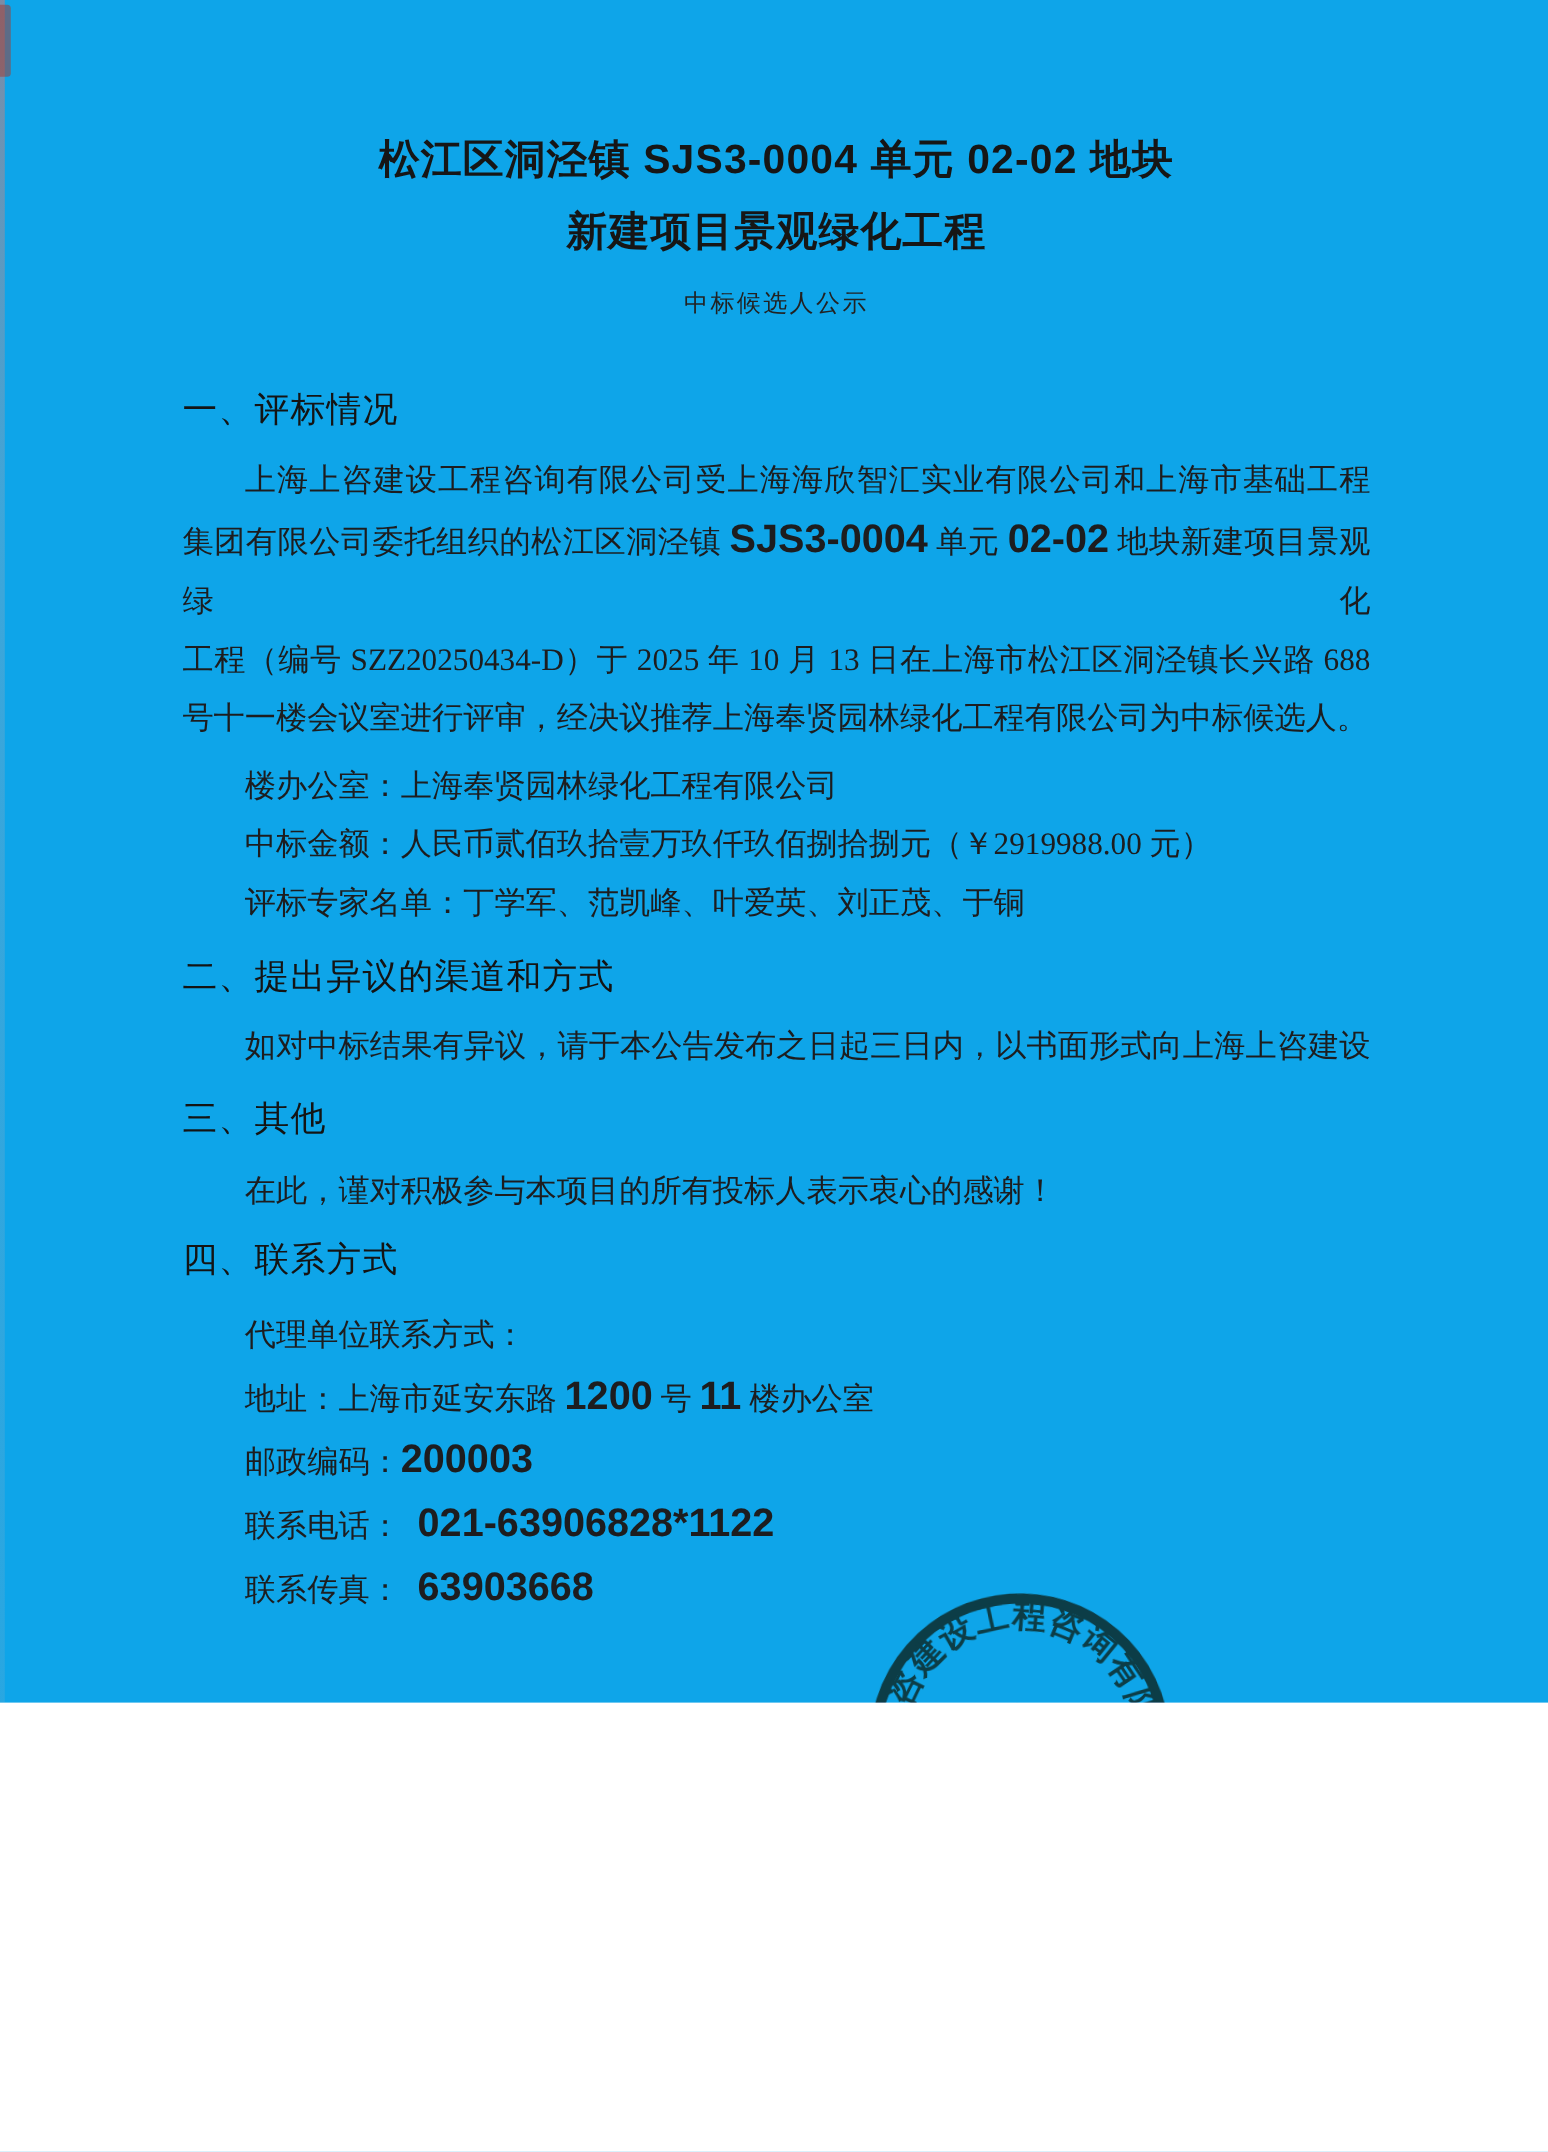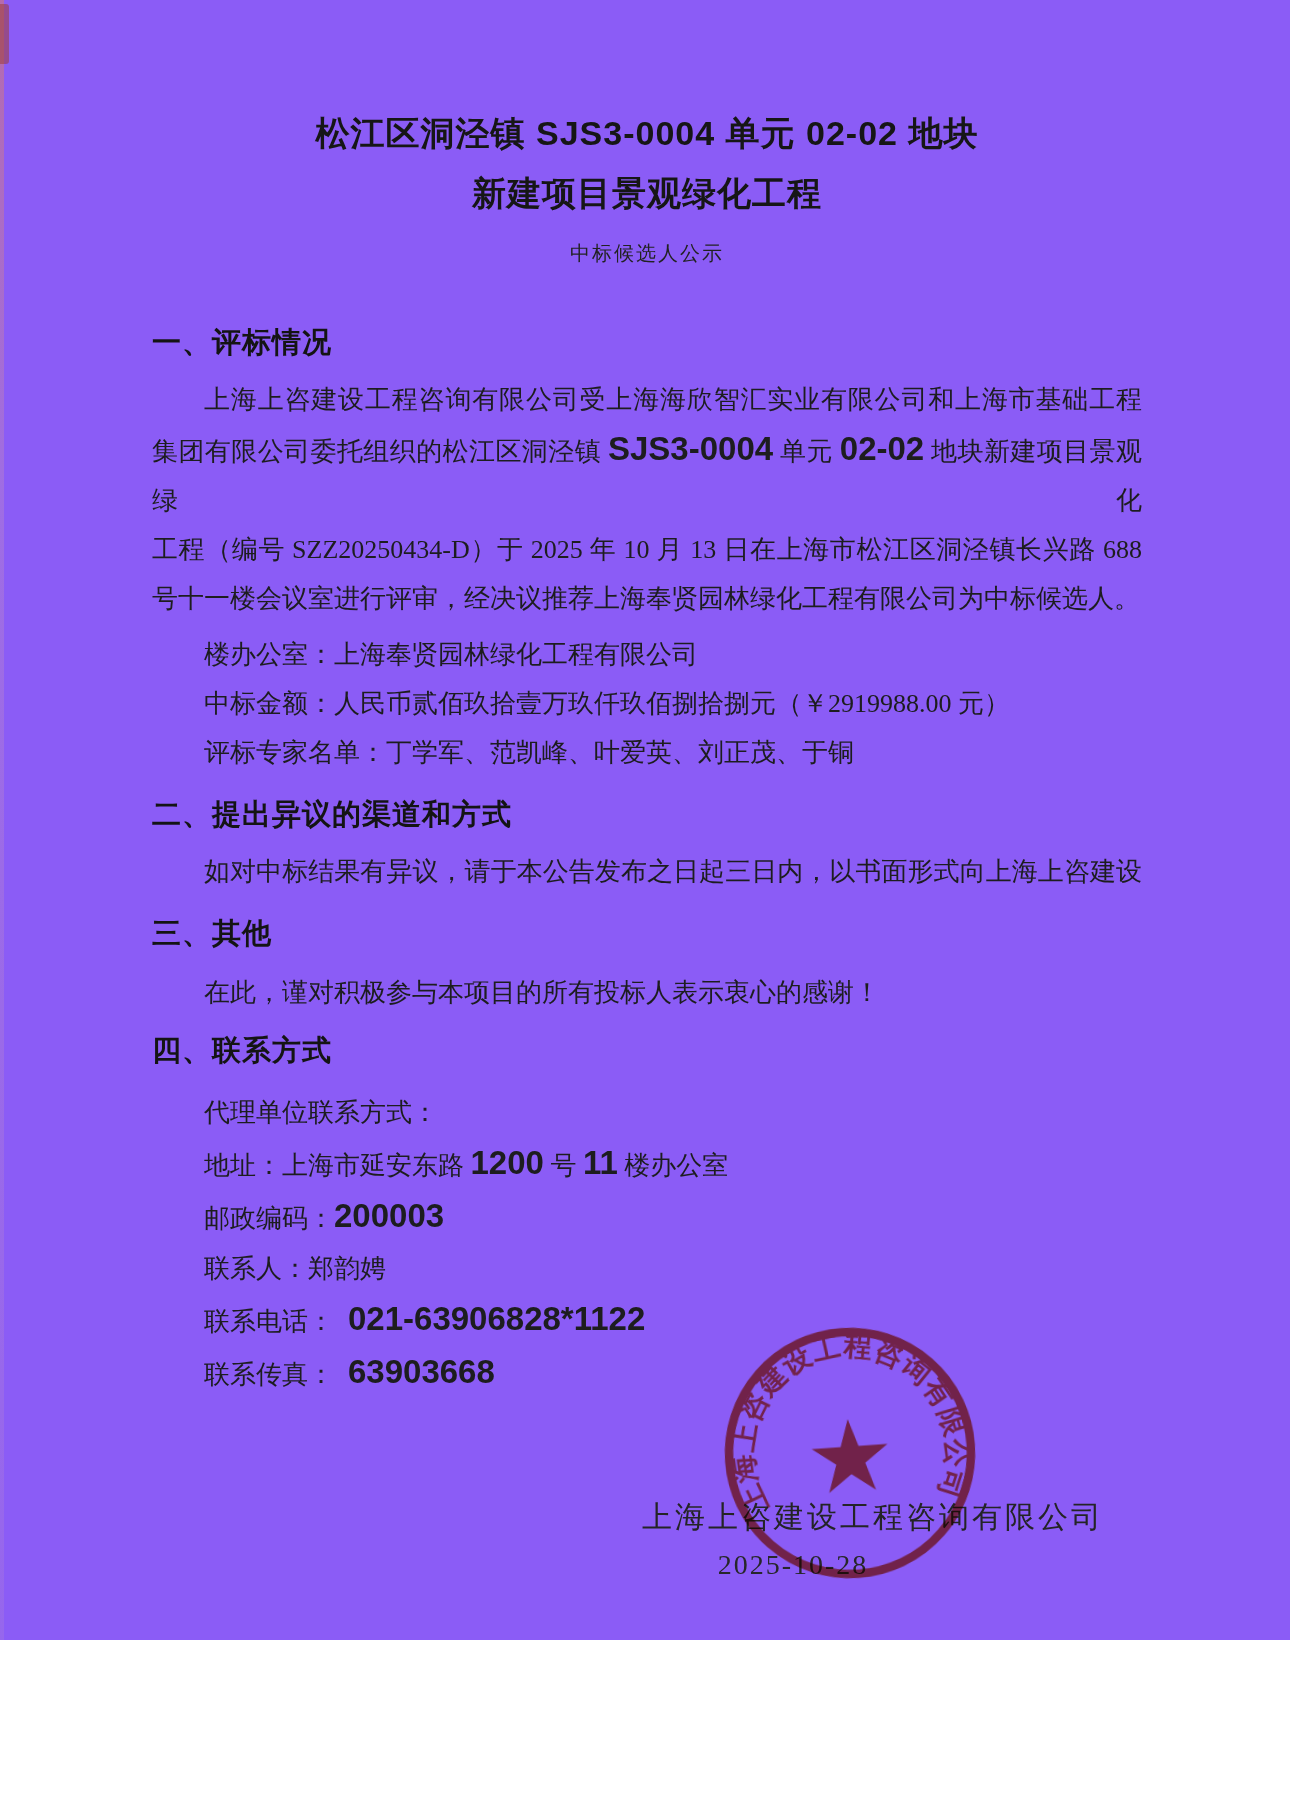--- a/index.html
+++ b/index.html
@@ -1,19 +1,19 @@
 <!DOCTYPE html>
 <html><head>
 <meta charset="utf-8">
 <style>
   html,body{margin:0;padding:0;background:#ffffff;}
   .page{
     position:relative;
-    width:1290px;height:1640px;
-    background:#8b5cf6;
+    width:1290px;height:1419px;
+    background:#0ea5e9;
     overflow:hidden;
     font-family:"Liberation Serif","DejaVu Serif",serif;
     color:#1d1d1f;
     box-sizing:border-box;
     padding:0 148px 0 152px;
   }
   
   .edge-strip{
     position:absolute;left:0;top:0;width:4px;height:100%;
     background:linear-gradient(180deg,rgba(216,120,110,.55),rgba(230,170,162,.22) 30%,rgba(230,180,172,.12));
@@ -28,21 +28,21 @@
   .title-main{
     font-family:"Liberation Sans","DejaVu Sans",sans-serif;
     font-weight:700;font-size:34px;line-height:60px;letter-spacing:1px;
     color:#161616;
   }
   .title-sub{
     font-size:20px;line-height:60px;font-weight:400;letter-spacing:2px;color:#222;
   }
   .sec-h{
     font-family:"Liberation Sans","DejaVu Sans",sans-serif;
-    font-weight:700;font-size:29px;line-height:48px;letter-spacing:1px;color:#141414;
+    font-weight:400;font-size:29px;line-height:48px;letter-spacing:1px;color:#141414;
     margin:0;
   }
   #sec1-h{margin-top:35px;}
   #sec2-h{margin-top:13px;}
   #sec3-h{margin-top:13px;}
   #sec4-h{margin-top:9px;}
   .bline{font-size:26px;line-height:49px;color:#1d1d1f;}
   .jline{text-align:justify;text-align-last:justify;}
   .indent{padding-left:52px;}
   #p1{margin-top:9px;}
@@ -106,21 +106,20 @@
   </div>
 
   <h2 class="sec-h" id="sec3-h">三、其他</h2>
   <div id="p3" class="bline indent">在此，谨对积极参与本项目的所有投标人表示衷心的感谢！</div>
 
   <h2 class="sec-h" id="sec4-h">四、联系方式</h2>
   <div id="contact">
     <div class="bline">代理单位联系方式：</div>
     <div class="bline"><span>地址：上海市延安东路 </span><span class="num">1200</span><span> 号 </span><span class="num">11</span><span> 楼办公室</span></div>
     <div class="bline"><span>邮政编码：</span><span class="num">200003</span></div>
-    <div class="bline">联系人：郑韵娉</div>
     <div class="bline"><span>联系电话：</span><span class="num gap-s">021-63906828*1122</span></div>
     <div class="bline"><span>联系传真：</span><span class="num gap-s">63903668</span></div>
   </div>
 
   <div class="sig-company">上海上咨建设工程咨询有限公司</div>
   <div class="sig-date">2025-10-28</div>
 
   <svg class="seal" viewBox="0 0 260 260" aria-hidden="true">
     <circle cx="130" cy="130" r="121" fill="none" stroke-width="8.5" stroke="#c8432f"></circle>
     <polygon points="130,96 121,123.6 92,123.6 115.5,140.7 106.5,168.4 130,151.3 153.5,168.4 144.6,140.7 168,123.6 139,123.6" fill="#c8432f"></polygon>

